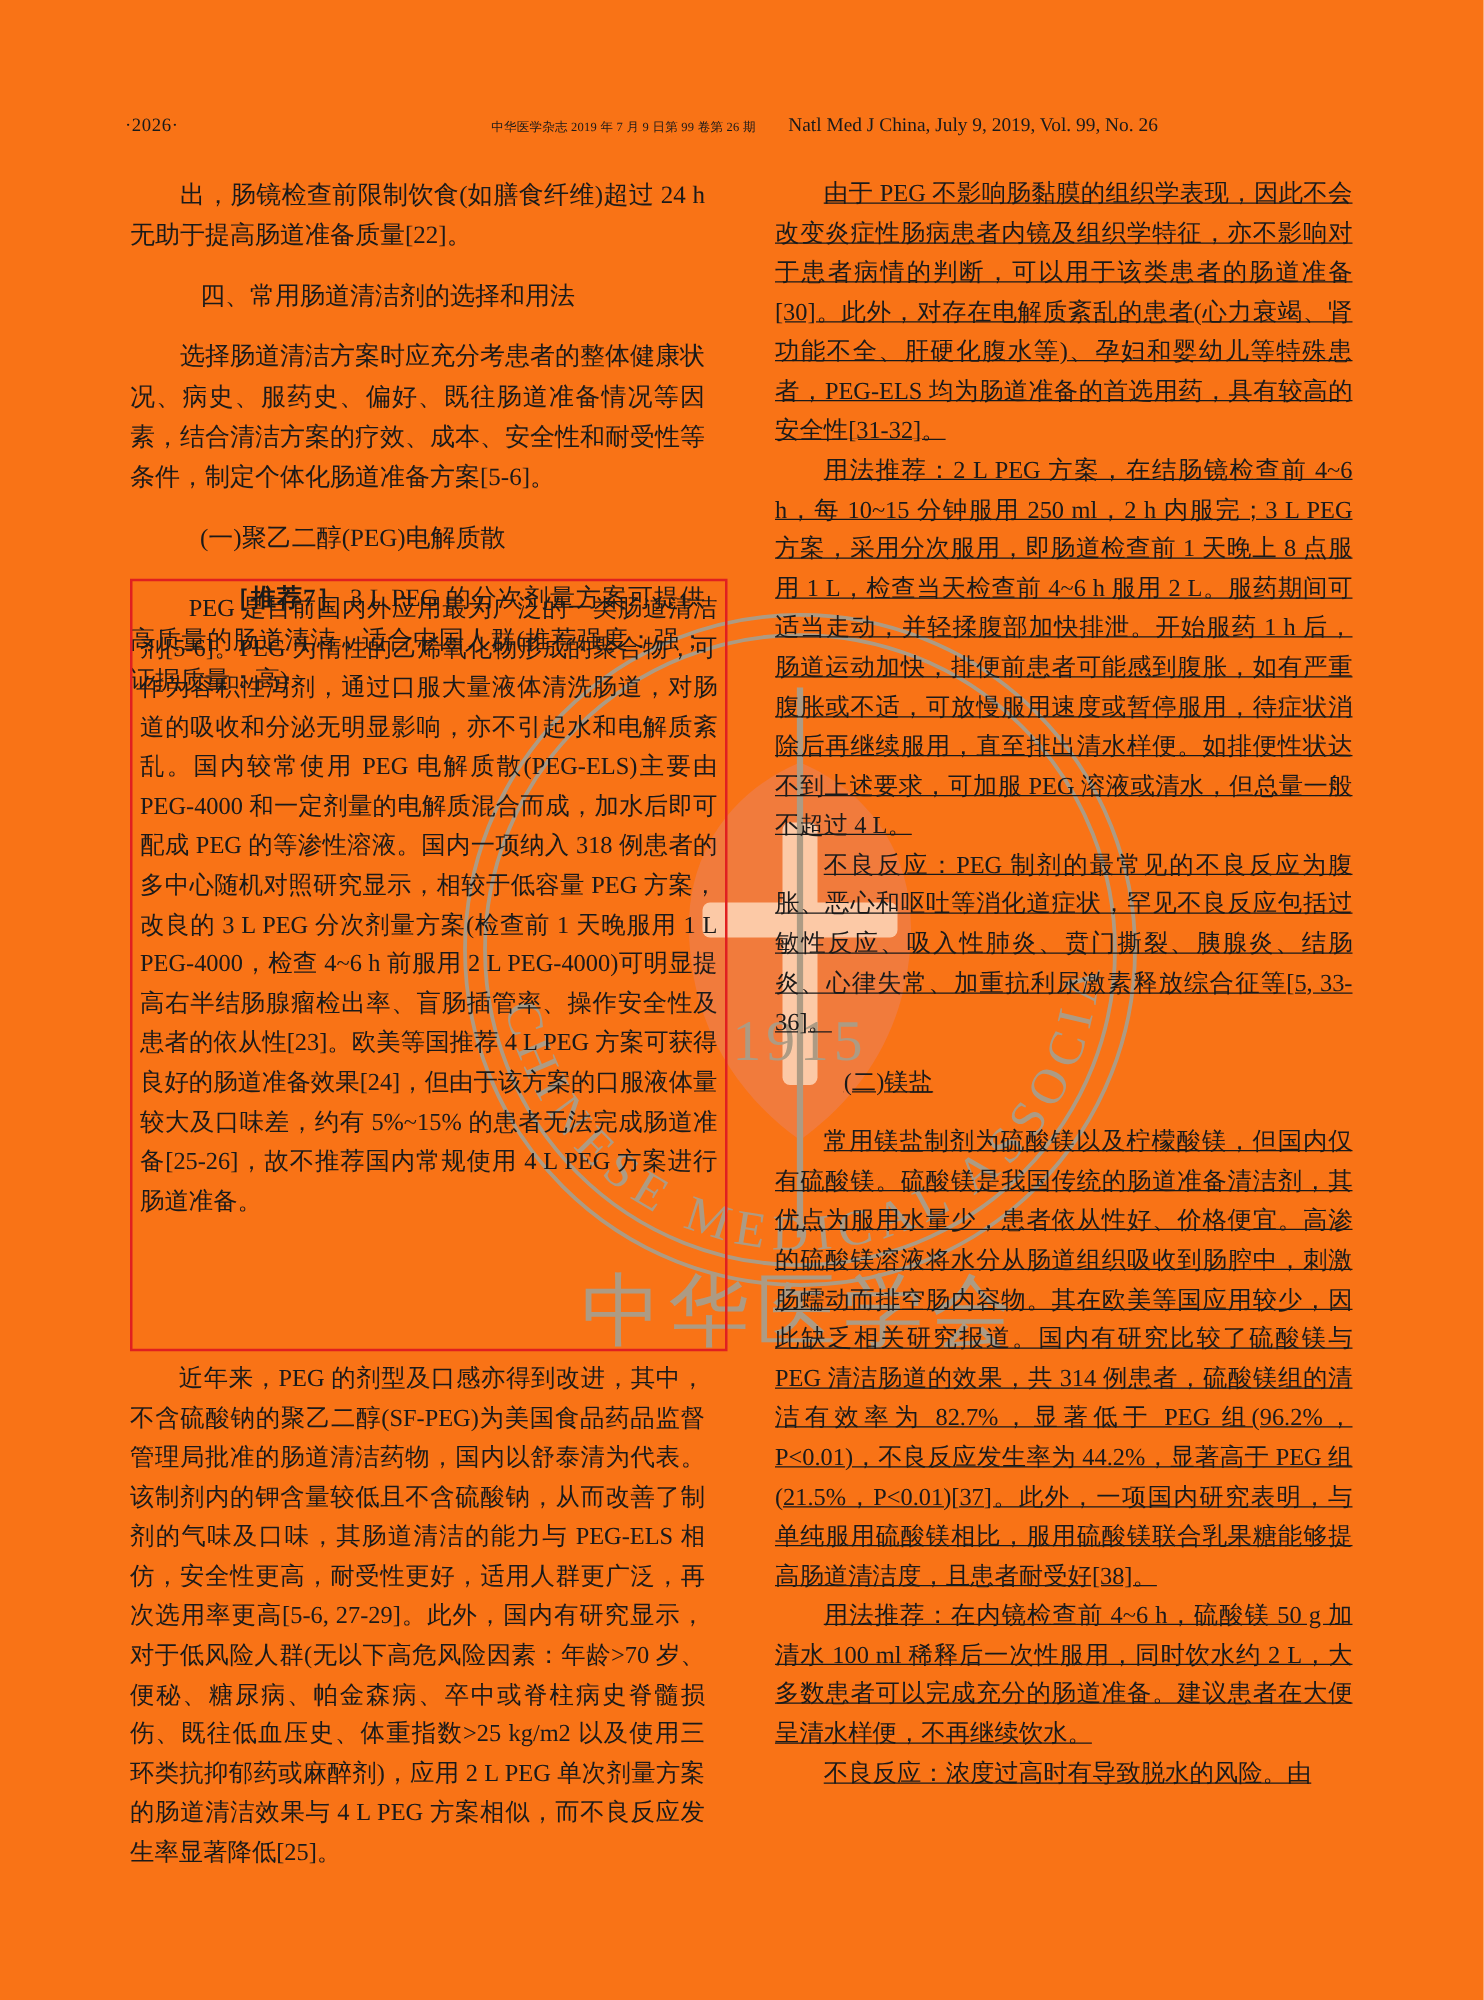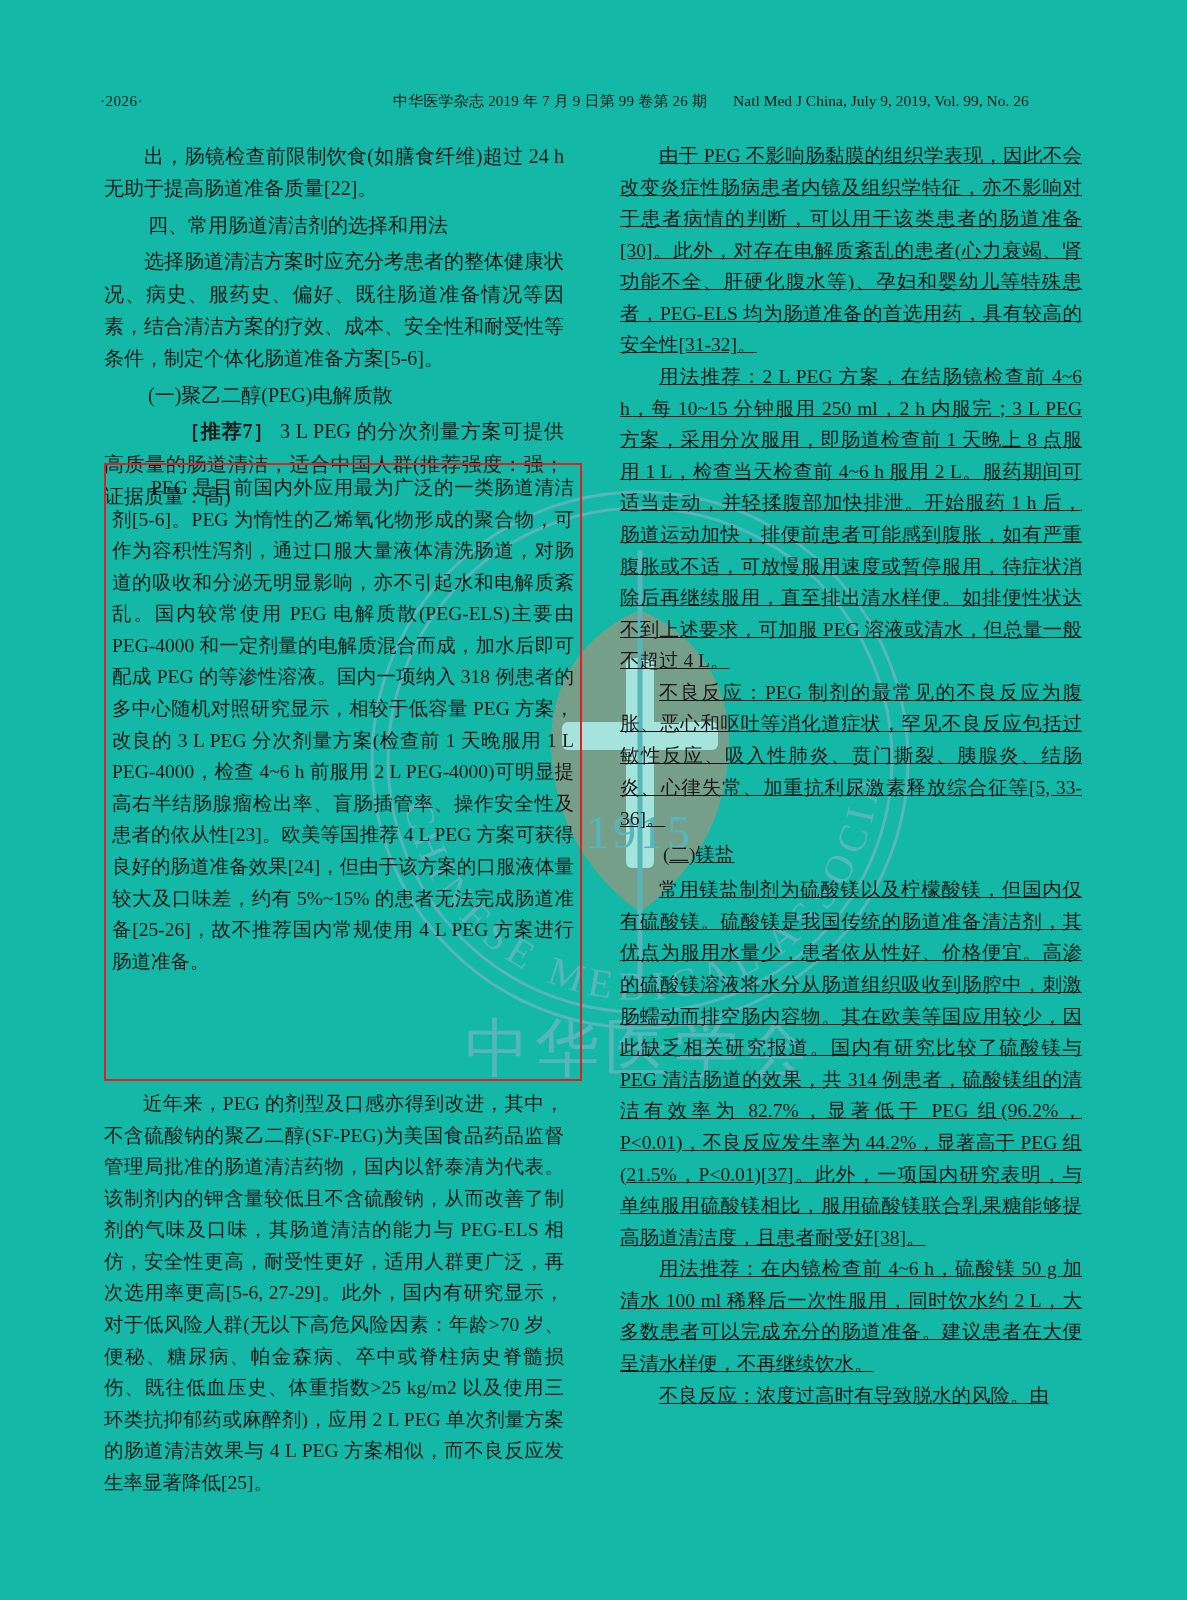--- a/index.html
+++ b/index.html
@@ -4,21 +4,21 @@
 <style>
   html, body {
     margin: 0;
     padding: 0;
     background: #ffffff;
   }
   .page {
     position: relative;
     width: 1187px;
     height: 1600px;
-    background: #14b8a6;
+    background: #f97316;
     overflow: hidden;
     font-family: "Liberation Serif", serif;
     color: #1a1a1a;
   }
 
   
   .header {
     position: absolute;
     top: 92px;
     left: 100px;
@@ -28,21 +28,21 @@
     display: flex;
     align-items: baseline;
   }
   .header .folio {
     font-family: "Liberation Serif", serif;
     font-size: 15px;
     letter-spacing: 0.5px;
   }
   .header .head-center {
     margin-left: 250px;
-    font-size: 15px;
+    font-size: 10px;
     letter-spacing: 0.2px;
     white-space: nowrap;
   }
   .header .head-en {
     margin-left: 26px;
     font-size: 15.5px;
     white-space: nowrap;
   }
 
   
@@ -72,21 +72,21 @@
     text-align: justify;
     text-justify: inter-ideograph;
   }
   .col-left { left: 104px; }
 
   .p {
     margin: 0;
     text-indent: 2em;
   }
   .sec-head {
-    margin: 4px;
+    margin: 16px;
     text-indent: 2em;
   }
   .rec-tag { font-weight: bold; margin-left: 36px; }
 
   
   .redbox {
     position: absolute;
     left: 104px;
     top: 463px;
     width: 478px;

